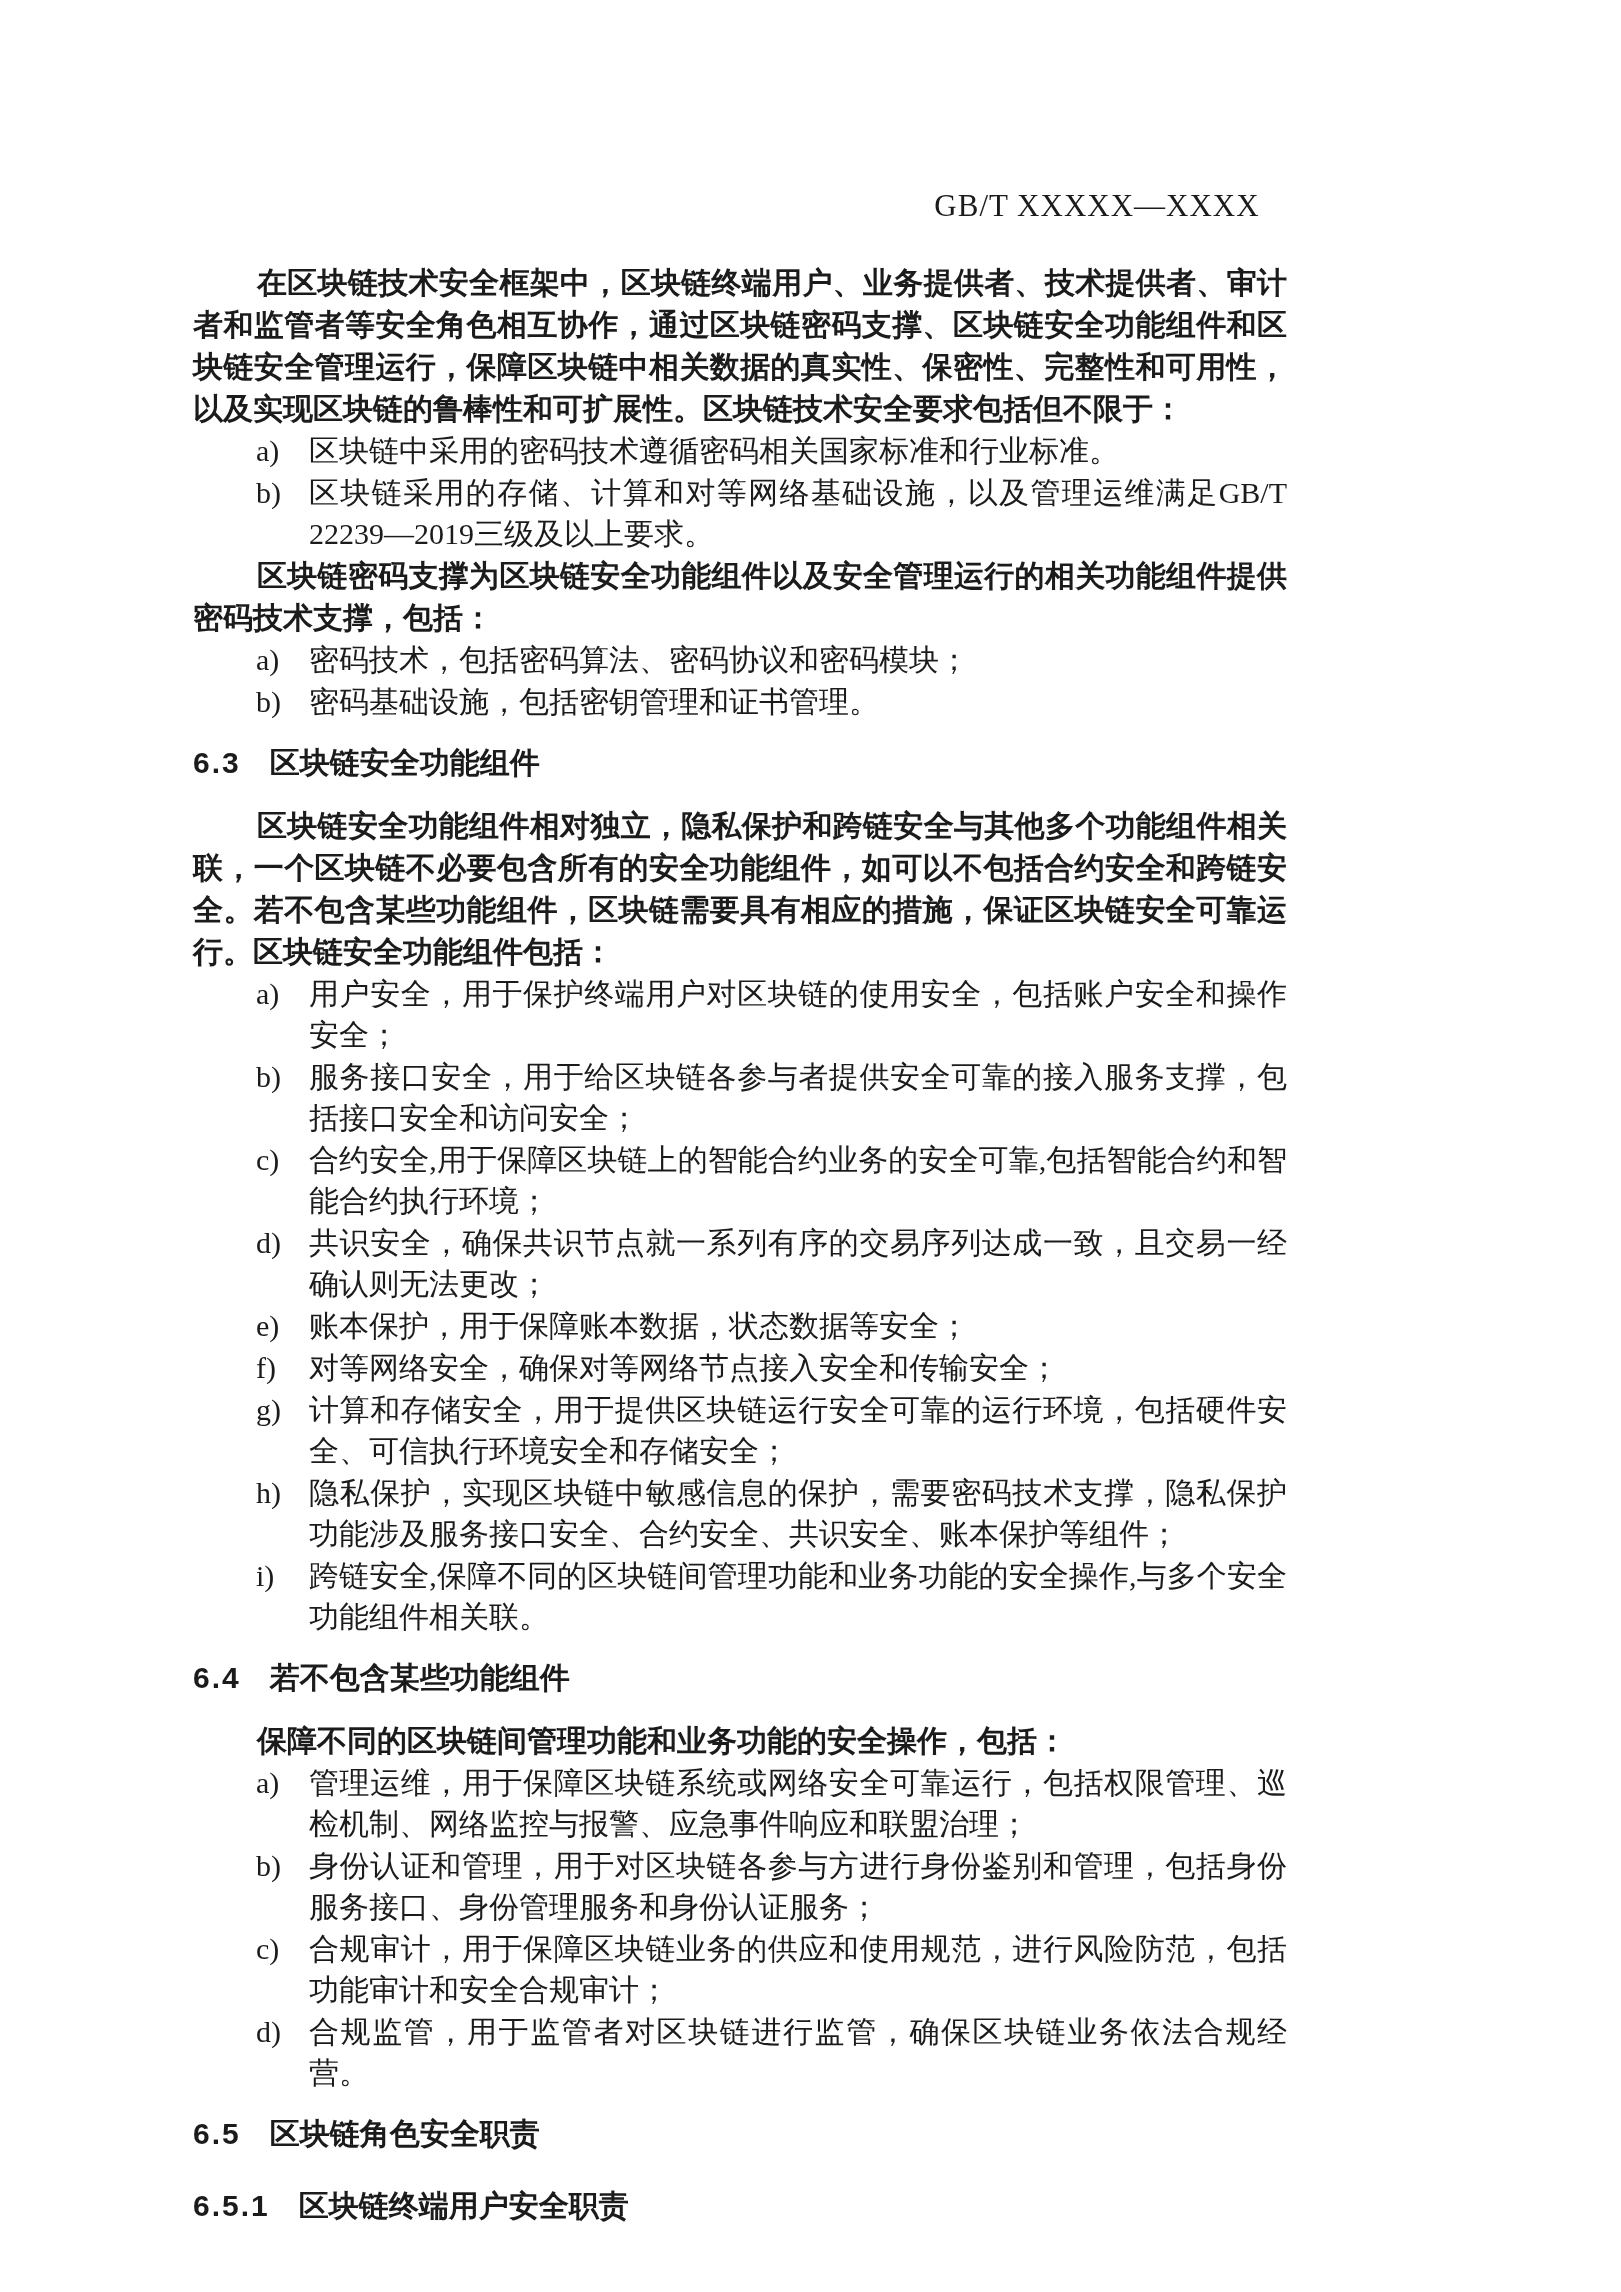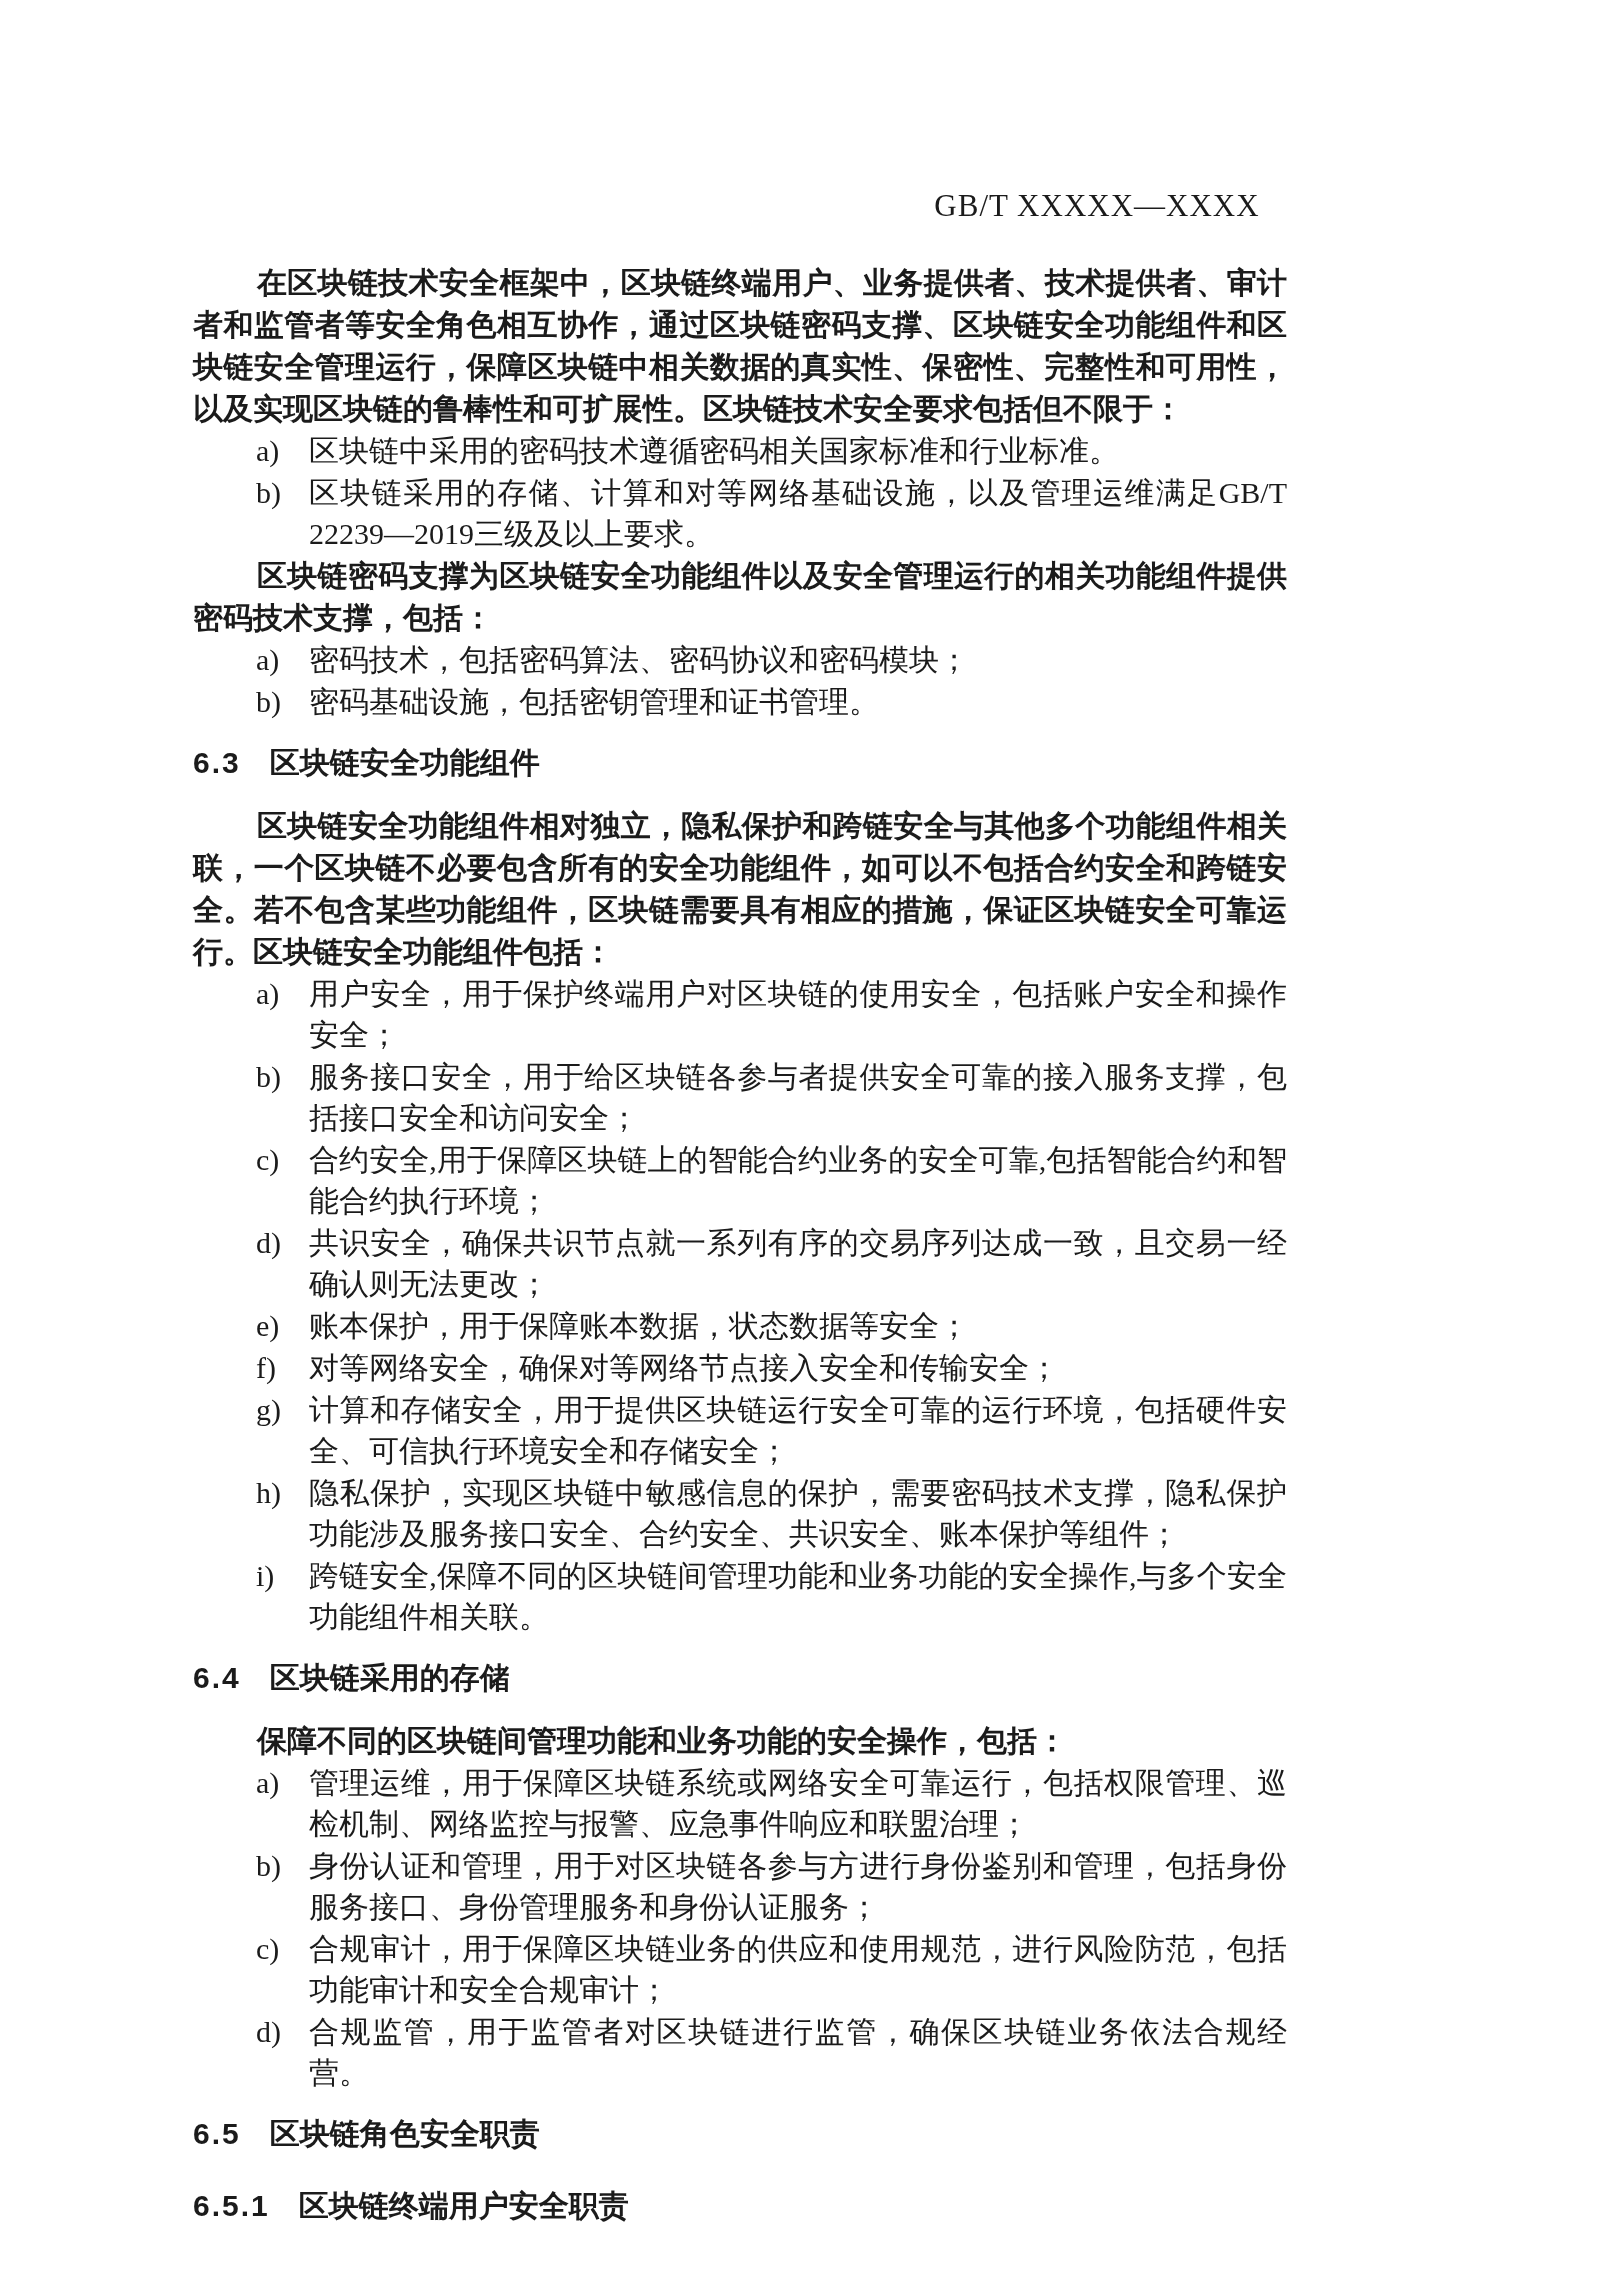--- a/index.html
+++ b/index.html
@@ -130,21 +130,21 @@
       <span class="lbl">h)</span>
       <span class="txt">隐私保护，实现区块链中敏感信息的保护，需要密码技术支撑，隐私保护功能涉及服务接口安全、合约安全、共识安全、账本保护等组件；</span>
     </div>
     <div class="item">
       <span class="lbl">i)</span>
       <span class="txt">跨链安全,保障不同的区块链间管理功能和业务功能的安全操作,与多个安全功能组件相关联。</span>
     </div>
   </div>
 
   <h2 class="heading">
-    <span class="h-num">6.4</span><span class="h-title">区块链采用的存储</span>
+    <span class="h-num">6.4</span><span class="h-title">若不包含某些功能组件</span>
   </h2>
   <p class="para">保障不同的区块链间管理功能和业务功能的安全操作，包括：</p>
   <div class="list">
     <div class="item">
       <span class="lbl">a)</span>
       <span class="txt">管理运维，用于保障区块链系统或网络安全可靠运行，包括权限管理、巡检机制、网络监控与报警、应急事件响应和联盟治理；</span>
     </div>
     <div class="item">
       <span class="lbl">b)</span>
       <span class="txt">身份认证和管理，用于对区块链各参与方进行身份鉴别和管理，包括身份服务接口、身份管理服务和身份认证服务；</span>

